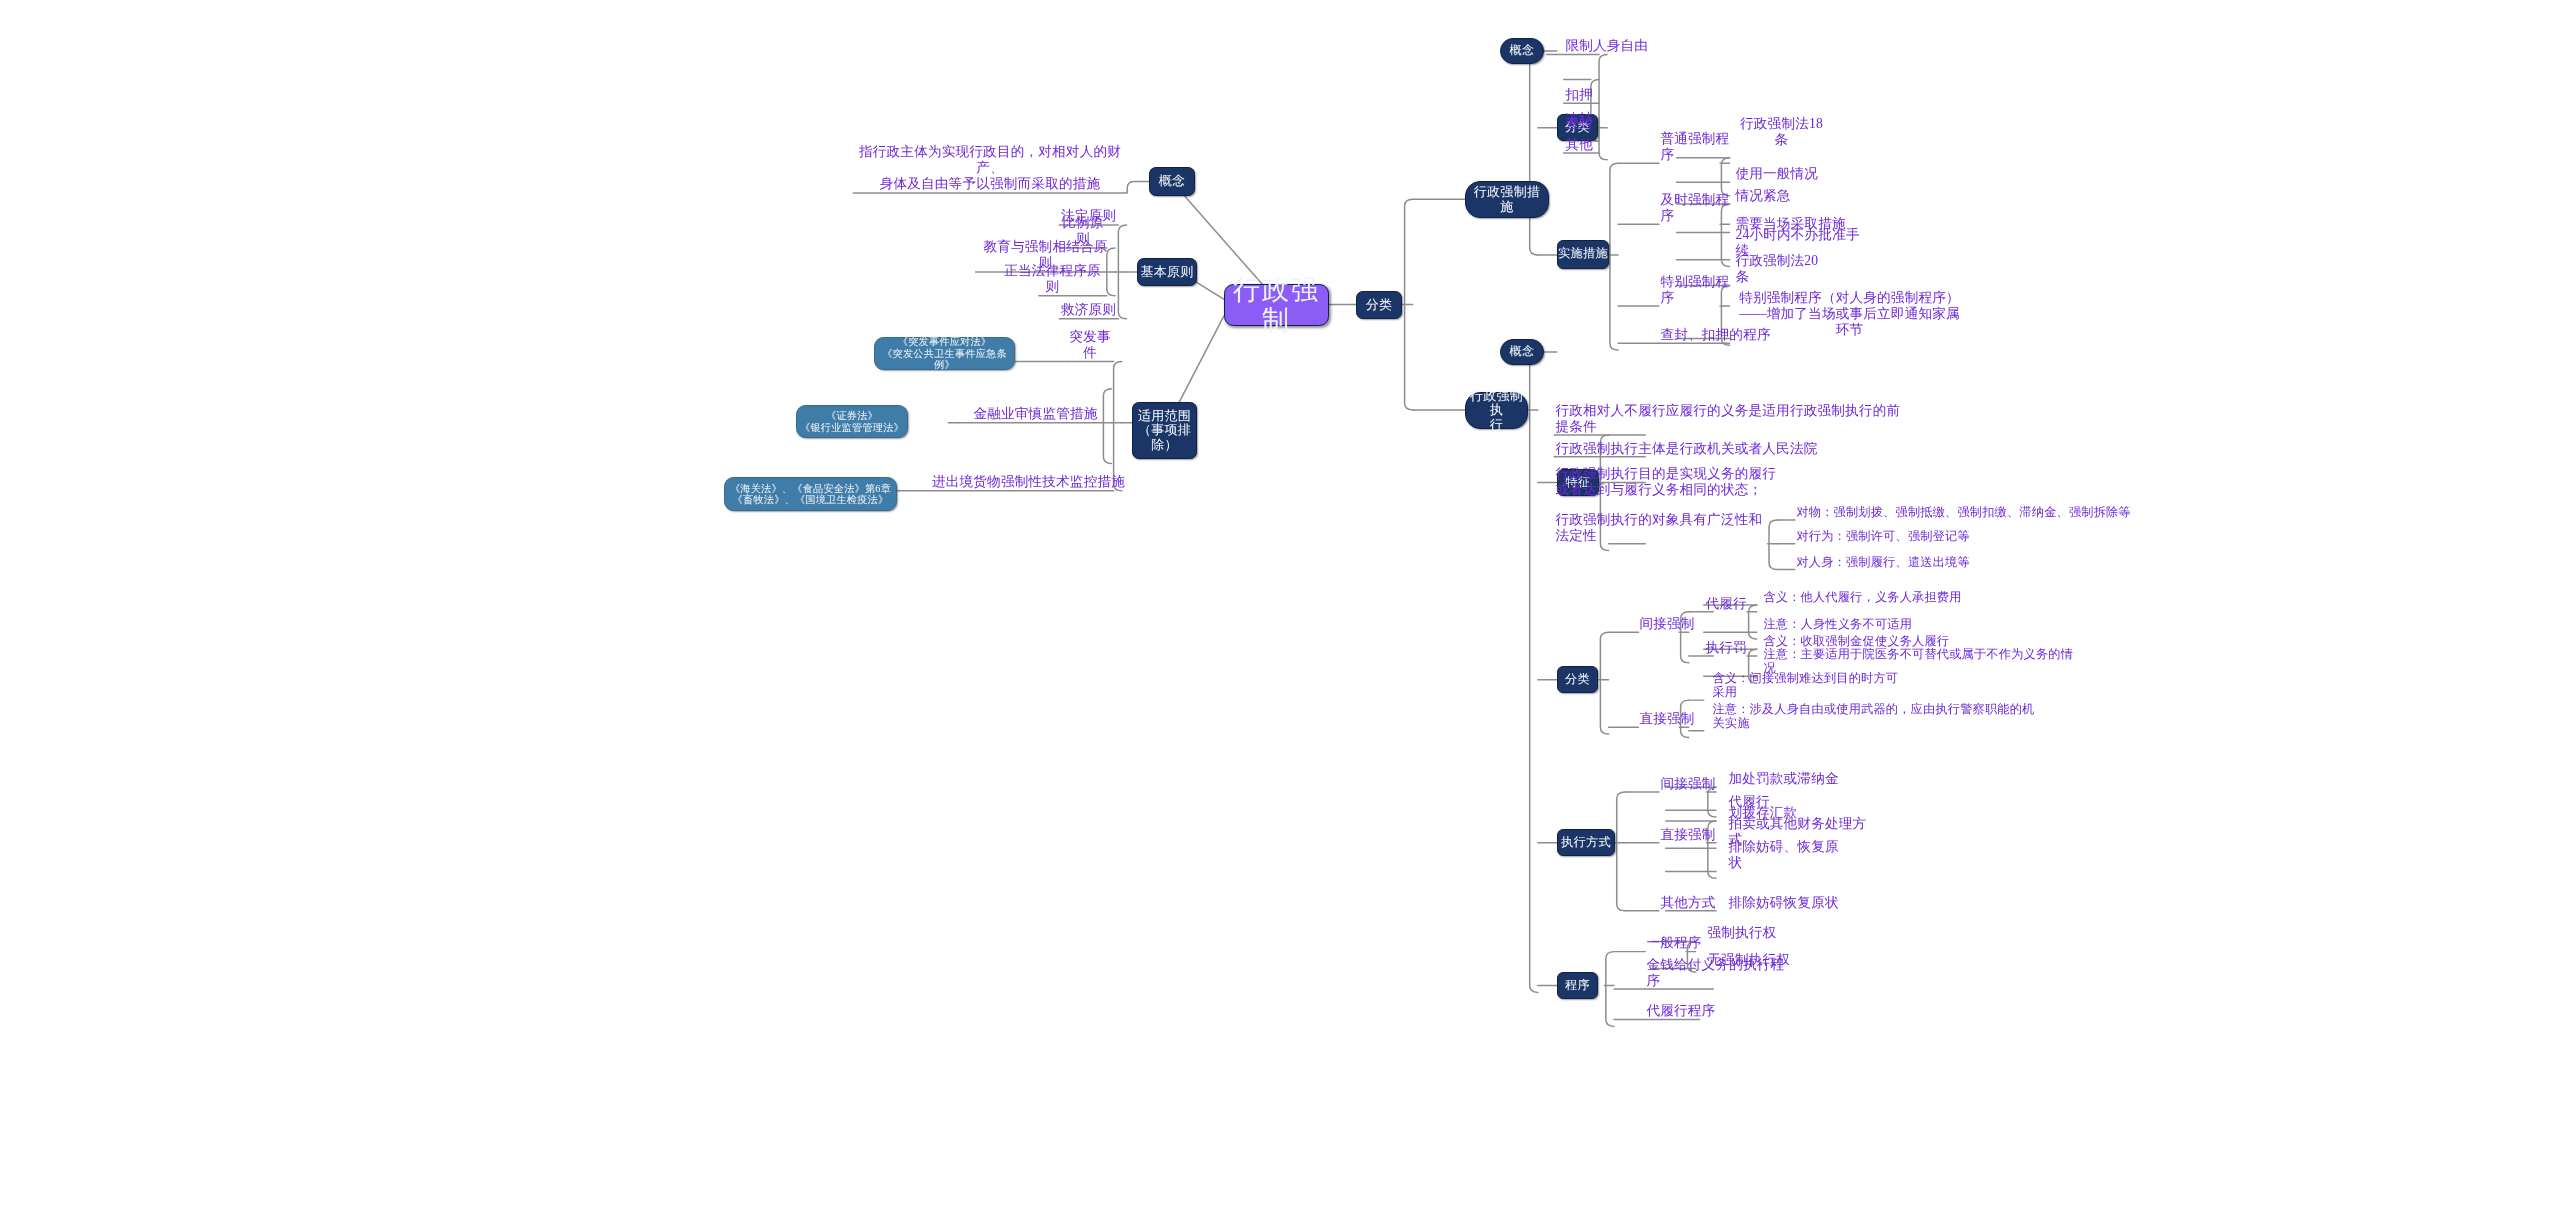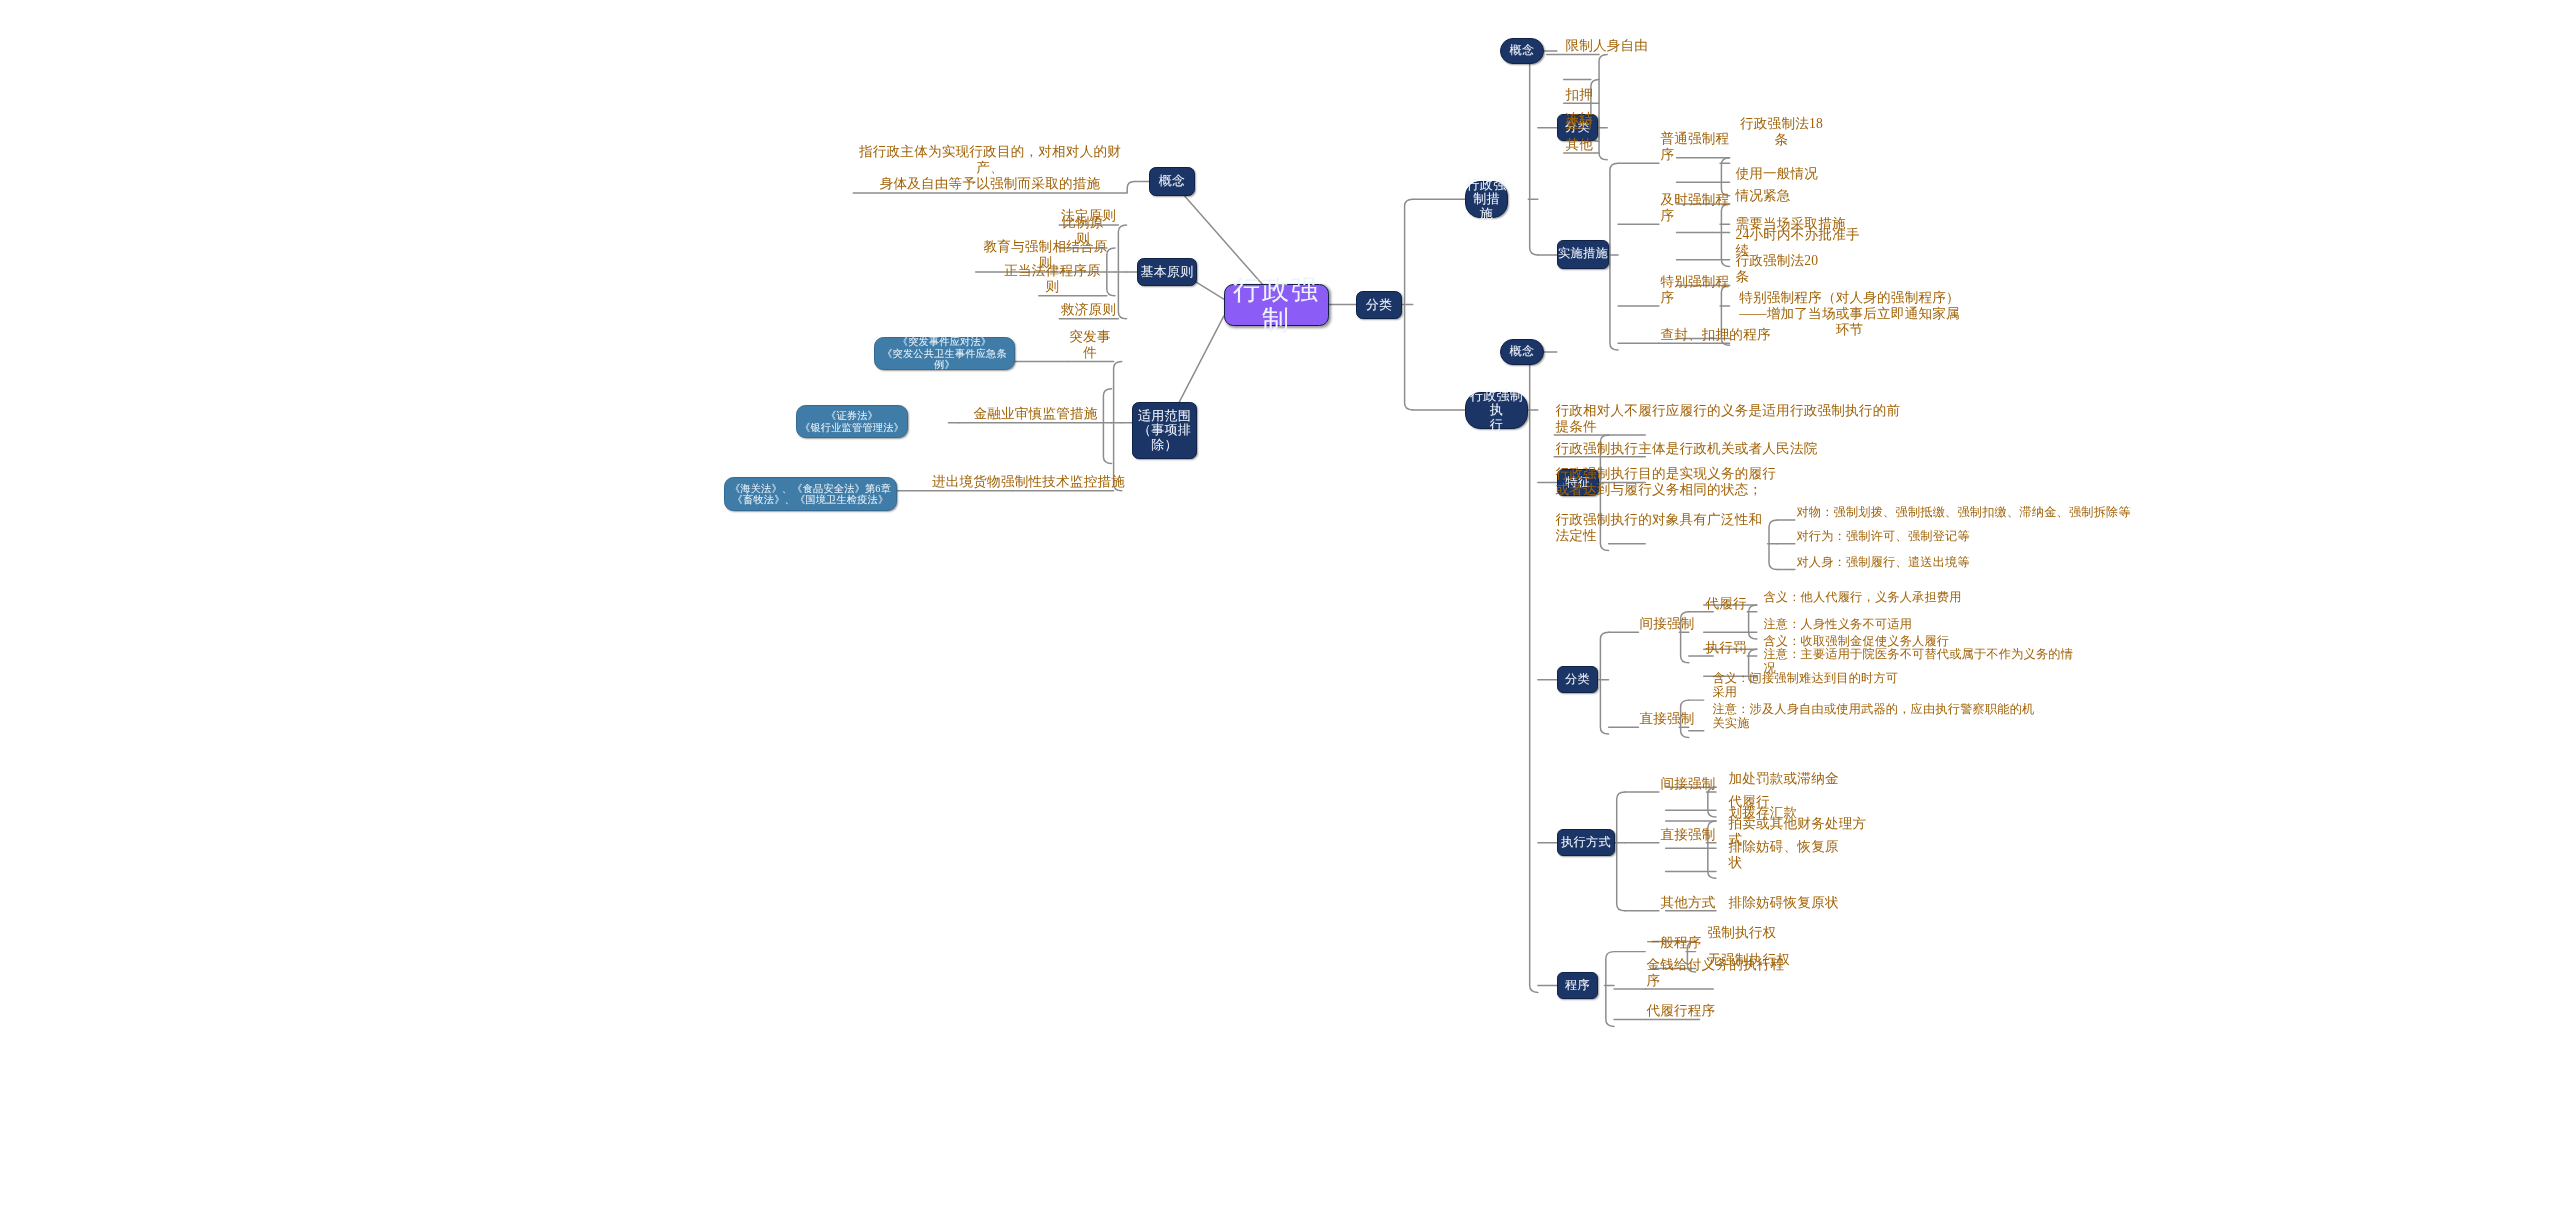--- a/index.html
+++ b/index.html
@@ -52,21 +52,21 @@
     border-radius:9.5px;
     font-size:10.2px;
     color:#e9f1f8;
     letter-spacing:0.2px;
   }
   
   .leaf{
     position:absolute;
     box-sizing:border-box;
     font-size:13.6px;
-    color:#a16207;
+    color:#6d28d9;
     white-space:pre-line;
     line-height:1.18;
     letter-spacing:0.2px;
     padding:0 1.4px 0.7px 1.4px;
     display:flex;
     align-items:flex-end;
   }
   .leaf.ctr{justify-content:center;text-align:center;}
   .leaf.sm{font-size:12.2px;}
 </style>
@@ -266,21 +266,21 @@
   <div class="leaf ctr" style="left:959px;top:406px;width:153px;height:17px;">金融业审慎监管措施</div>
   <div class="chip law" style="left:796px;top:405px;width:112px;height:33px;">《证券法》
 《银行业监管管理法》</div>
 
   <div class="leaf ctr" style="left:930px;top:474px;width:197px;height:17px;">进出境货物强制性技术监控措施</div>
   <div class="chip law" style="left:724px;top:477px;width:173px;height:34px;">《海关法》、《食品安全法》第6章
 《畜牧法》、《国境卫生检疫法》</div>
 
   <div class="chip lvl1" style="left:1356px;top:291px;width:46px;height:28px;">分类</div>
 
-  <div class="chip lvl1 pill" style="left:1465px;top:181px;width:43px;height:37px;">行政强制措
+  <div class="chip lvl1 pill" style="left:1465px;top:181px;width:84px;height:37px;">行政强制措
 施</div>
 
   <div class="chip lvl2 pill" style="left:1500px;top:38px;width:44px;height:26px;">概念</div>
 
   <div class="chip lvl2" style="left:1557px;top:114px;width:41px;height:27px;">分类</div>
   <div class="leaf" style="left:1564px;top:38px;width:102px;height:16.3px;">限制人身自由</div>
   <div class="leaf" style="left:1564px;top:80px;width:41px;height:16.3px;margin-top:36px;">查封</div>
   <div class="leaf" style="left:1564px;top:87px;width:41px;height:16.3px;">扣押</div>
   <div class="leaf" style="left:1564px;top:111px;width:41px;height:16.3px;">冻结</div>
   <div class="leaf" style="left:1564px;top:137px;width:41px;height:16.3px;">其他</div>

